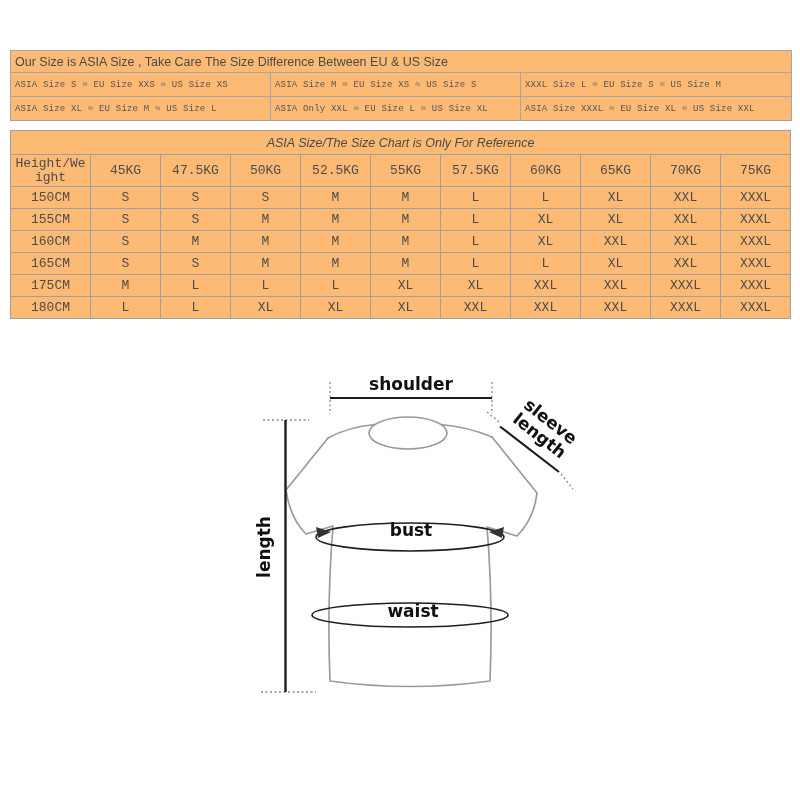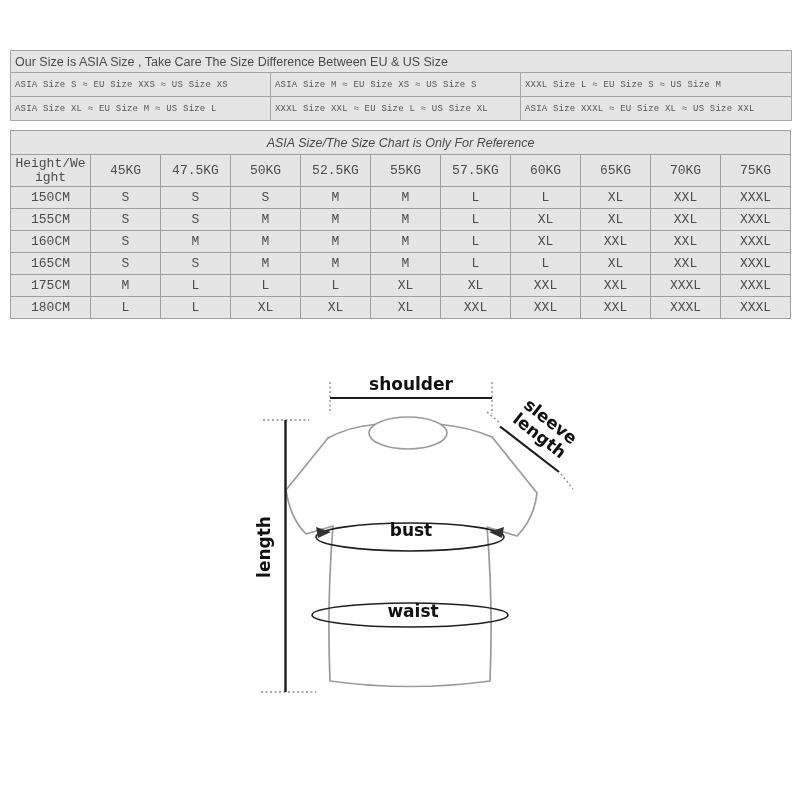--- a/index.html
+++ b/index.html
@@ -1,19 +1,19 @@
 <!DOCTYPE html>
 <html><head>
 <meta charset="utf-8">
 <style>
   html,body { margin:0; padding:0; background:#ffffff; }
   body { width:800px; height:800px; font-family:"Liberation Sans", sans-serif; }
   .page { position:relative; width:800px; height:800px; overflow:hidden; background:#ffffff; }
 
-  table { border-collapse:collapse; position:absolute; table-layout:fixed; background:#e5e5e5; }
+  table { border-collapse:collapse; position:absolute; table-layout:fixed; background:#fdba74; }
   td { overflow:hidden; }
 
   
   .notice { left:10px; top:50px; width:781px; }
   .notice td { border:1px solid #a6a6a6; }
   .notice .notice-header {
     height:21px; font-family:"Liberation Sans", sans-serif;
     font-size:12.5px; color:#4a4a4a; text-align:left; padding:0 0 0 4px;
   }
   .notice .conv td {
@@ -64,21 +64,21 @@
         <tr>
       <td colspan="3" class="notice-header">Our Size is ASIA Size , Take Care The Size Difference Between EU &amp; US Size</td>
     </tr>
     <tr class="conv">
       <td>ASIA Size S ≈ EU Size XXS ≈ US Size XS</td>
       <td>ASIA Size M ≈ EU Size XS ≈ US Size S</td>
       <td>XXXL Size L ≈ EU Size S ≈ US Size M</td>
     </tr>
     <tr class="conv">
       <td>ASIA Size XL ≈ EU Size M ≈ US Size L</td>
-      <td>XXXL Size XXL ≈ EU Size L ≈ US Size XL</td>
+      <td>ASIA Only XXL ≈ EU Size L ≈ US Size XL</td>
       <td>ASIA Size XXXL ≈ EU Size XL ≈ US Size XXL</td>
     </tr>
   </tbody>
     </table>
 
   <table class="chart">
     <colgroup>
       <col style="width:80px">
       <col style="width:70px">
         <col style="width:70px">

